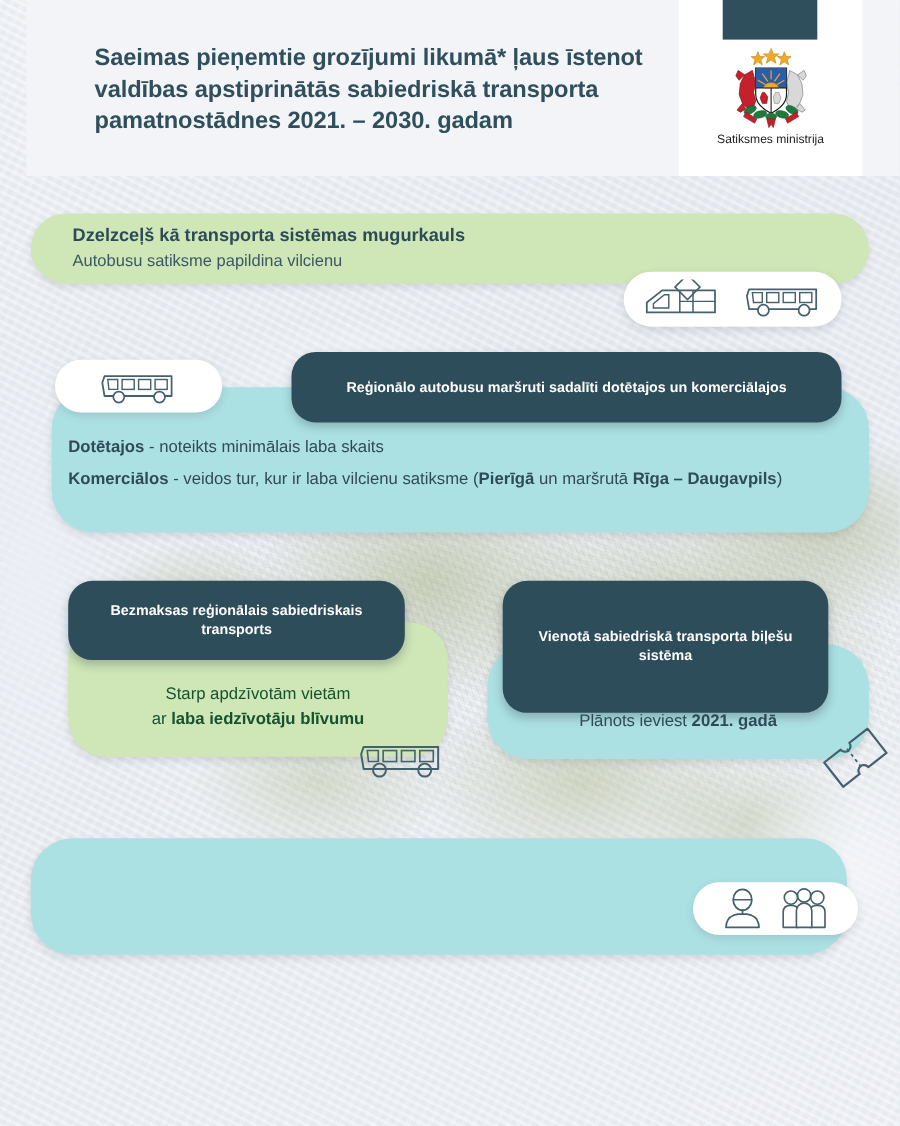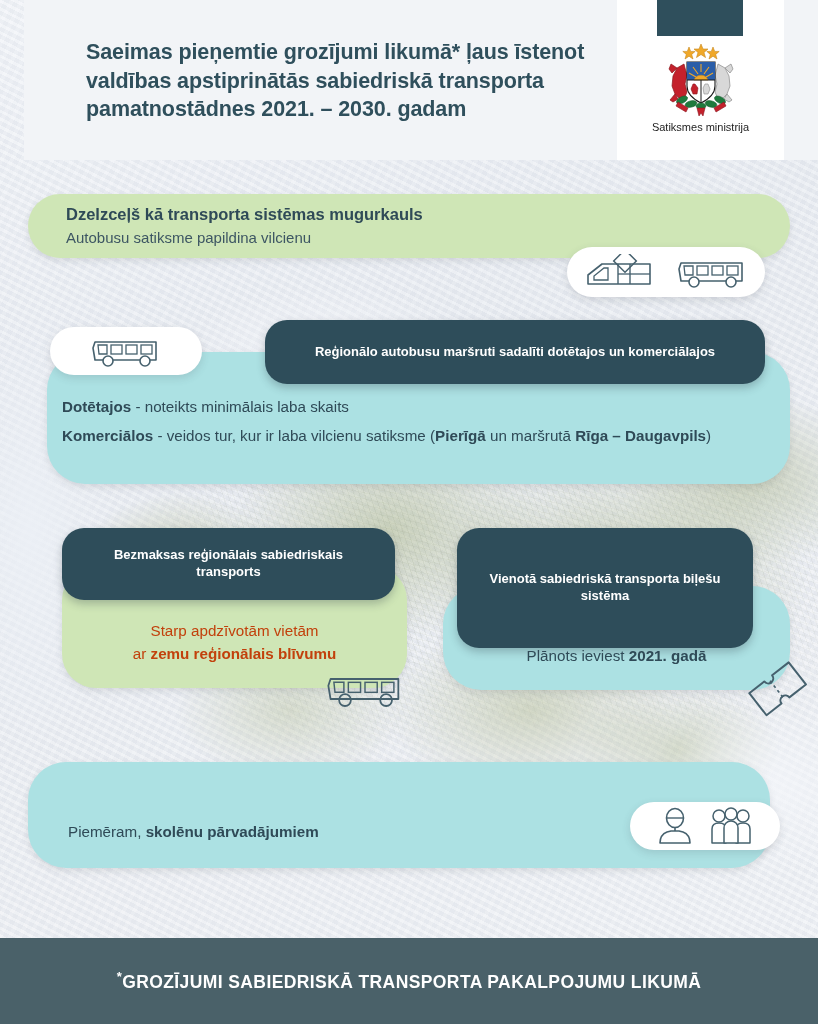--- a/index.html
+++ b/index.html
@@ -141,24 +141,24 @@
   #block2-head { left:265px; top:320px; width:500px; height:64px; z-index:4; }
   #block2-icon { left:50px; top:327px; width:152px; height:48px; z-index:5; }
   #block2-lines {
     position:absolute; left:62px; top:395px; width:700px;
     font-size:15.2px; line-height:1.58; color:#2f4a57; z-index:4;
   }
   #block2-lines .l2 { margin-top:5px; }
 
   
   #block3l-body { left:62px; top:566px; width:345px; height:122px; }
-  #block3l-head { left:62px; top:528px; width:333px; height:72px; z-index:4; }
+  #block3l-head { left:62px; top:528px; width:306px; height:72px; z-index:4; }
   #block3l-text {
     position:absolute; left:62px; top:620px; width:345px;
-    text-align:center; font-size:15.2px; line-height:1.5; color:#c2410c; z-index:4;
+    text-align:center; font-size:15.2px; line-height:1.5; color:#14532d; z-index:4;
   }
   #block3l-bus { position:absolute; left:325px; top:668px; z-index:5; }
 
   
   #block3r-body { left:443px; top:586px; width:347px; height:104px; }
   #block3r-head { left:457px; top:528px; width:296px; height:120px; z-index:4; }
   #block3r-text {
     position:absolute; left:443px; top:647px; width:347px;
     text-align:center; font-size:15.2px; color:#2f4a57; z-index:4;
   }
@@ -324,21 +324,21 @@
   </div>
 
   <div class="card panel-green" id="block3l-body"></div>
 
   <div class="card panel-dark center" id="block3l-head">
     <div class="hd">Bezmaksas reģionālais sabiedriskais transports</div>
   </div>
 
   <div id="block3l-text">
     <div>Starp apdzīvotām vietām</div>
-    <div><span>ar </span><span class="lead-bold">zemu reģionālais blīvumu</span></div>
+    <div><span>ar </span><span class="lead-bold">laba iedzīvotāju blīvumu</span></div>
   </div>
 
   <div id="block3l-bus">
     <svg class="ic" width="80" height="42" viewBox="0 0 72 36">
       <path d="M5,9 L66,9 L66,27 L5,27 L3,15 Z" fill="none" stroke="#46616e" stroke-width="1.6" stroke-linejoin="round"></path>
       <path d="M8,12 L17,12 L17,21 L9,21 Z" fill="none" stroke="#46616e" stroke-width="1.3"></path>
       <rect x="21" y="12" width="11" height="9" fill="none" stroke="#46616e" stroke-width="1.3"></rect>
       <rect x="36" y="12" width="11" height="9" fill="none" stroke="#46616e" stroke-width="1.3"></rect>
       <rect x="51" y="12" width="11" height="9" fill="none" stroke="#46616e" stroke-width="1.3"></rect>
       <circle cx="18" cy="28" r="5.3" fill="none" stroke="#46616e" stroke-width="1.6"></circle>
@@ -361,23 +361,20 @@
       <g transform="rotate(-38 32 31)">
         <path d="M6,16 H25 a5,5 0 0 0 10,0 H56 V44 H35 a5,5 0 0 0 -10,0 H6 Z" fill="none" stroke="#46616e" stroke-width="2" stroke-linejoin="round"></path>
         <line x1="30" y1="19" x2="30" y2="41" stroke="#46616e" stroke-width="1.6" stroke-dasharray="3 3"></line>
       </g>
     </svg>
   </div>
 
   <div class="card panel-blue" id="block4-body"></div>
 
 
-  <div id="block4-text">
-    <span>Piemēram, </span><span class="lead-bold">skolēnu pārvadājumiem</span>
-  </div>
 
   <div class="card pill-white" id="block4-icons">
     <span>
       <svg class="ic" width="36" height="38" viewBox="0 0 36 38">
         <ellipse cx="18" cy="11" rx="8.5" ry="9.5" fill="none" stroke="#46616e" stroke-width="1.6"></ellipse>
         <line x1="10" y1="11" x2="26" y2="11" stroke="#46616e" stroke-width="1.4"></line>
         <path d="M18,20.5 L18,24 M10,25 C5,27 3,31 3,36 L33,36 C33,31 31,27 26,25 L22,24 L18,24 L14,24 Z" fill="none" stroke="#46616e" stroke-width="1.6" stroke-linejoin="round"></path>
       </svg>
     </span>
     <span>
@@ -385,17 +382,14 @@
         <circle cx="10" cy="9" r="6" fill="none" stroke="#46616e" stroke-width="1.5"></circle>
         <circle cx="22" cy="7" r="6" fill="none" stroke="#46616e" stroke-width="1.5"></circle>
         <circle cx="34" cy="9" r="6" fill="none" stroke="#46616e" stroke-width="1.5"></circle>
         <path d="M3,36 L3,22 C3,18 6,16 10,16 C14,16 17,18 17,22 L17,36 Z" fill="none" stroke="#46616e" stroke-width="1.5" stroke-linejoin="round"></path>
         <path d="M27,36 L27,22 C27,18 30,16 34,16 C38,16 41,18 41,22 L41,36 Z" fill="none" stroke="#46616e" stroke-width="1.5" stroke-linejoin="round"></path>
         <path d="M15,36 L15,21 C15,17 18,14 22,14 C26,14 29,17 29,21 L29,36 Z" fill="#fff" stroke="#46616e" stroke-width="1.5" stroke-linejoin="round"></path>
       </svg>
     </span>
   </div>
 
-  <div class="footer">
-    <div class="footer-text"><span class="footer-star">*</span><span>GROZĪJUMI SABIEDRISKĀ TRANSPORTA PAKALPOJUMU LIKUMĀ</span></div>
-  </div>
 
 </div>
 
 </body></html>

